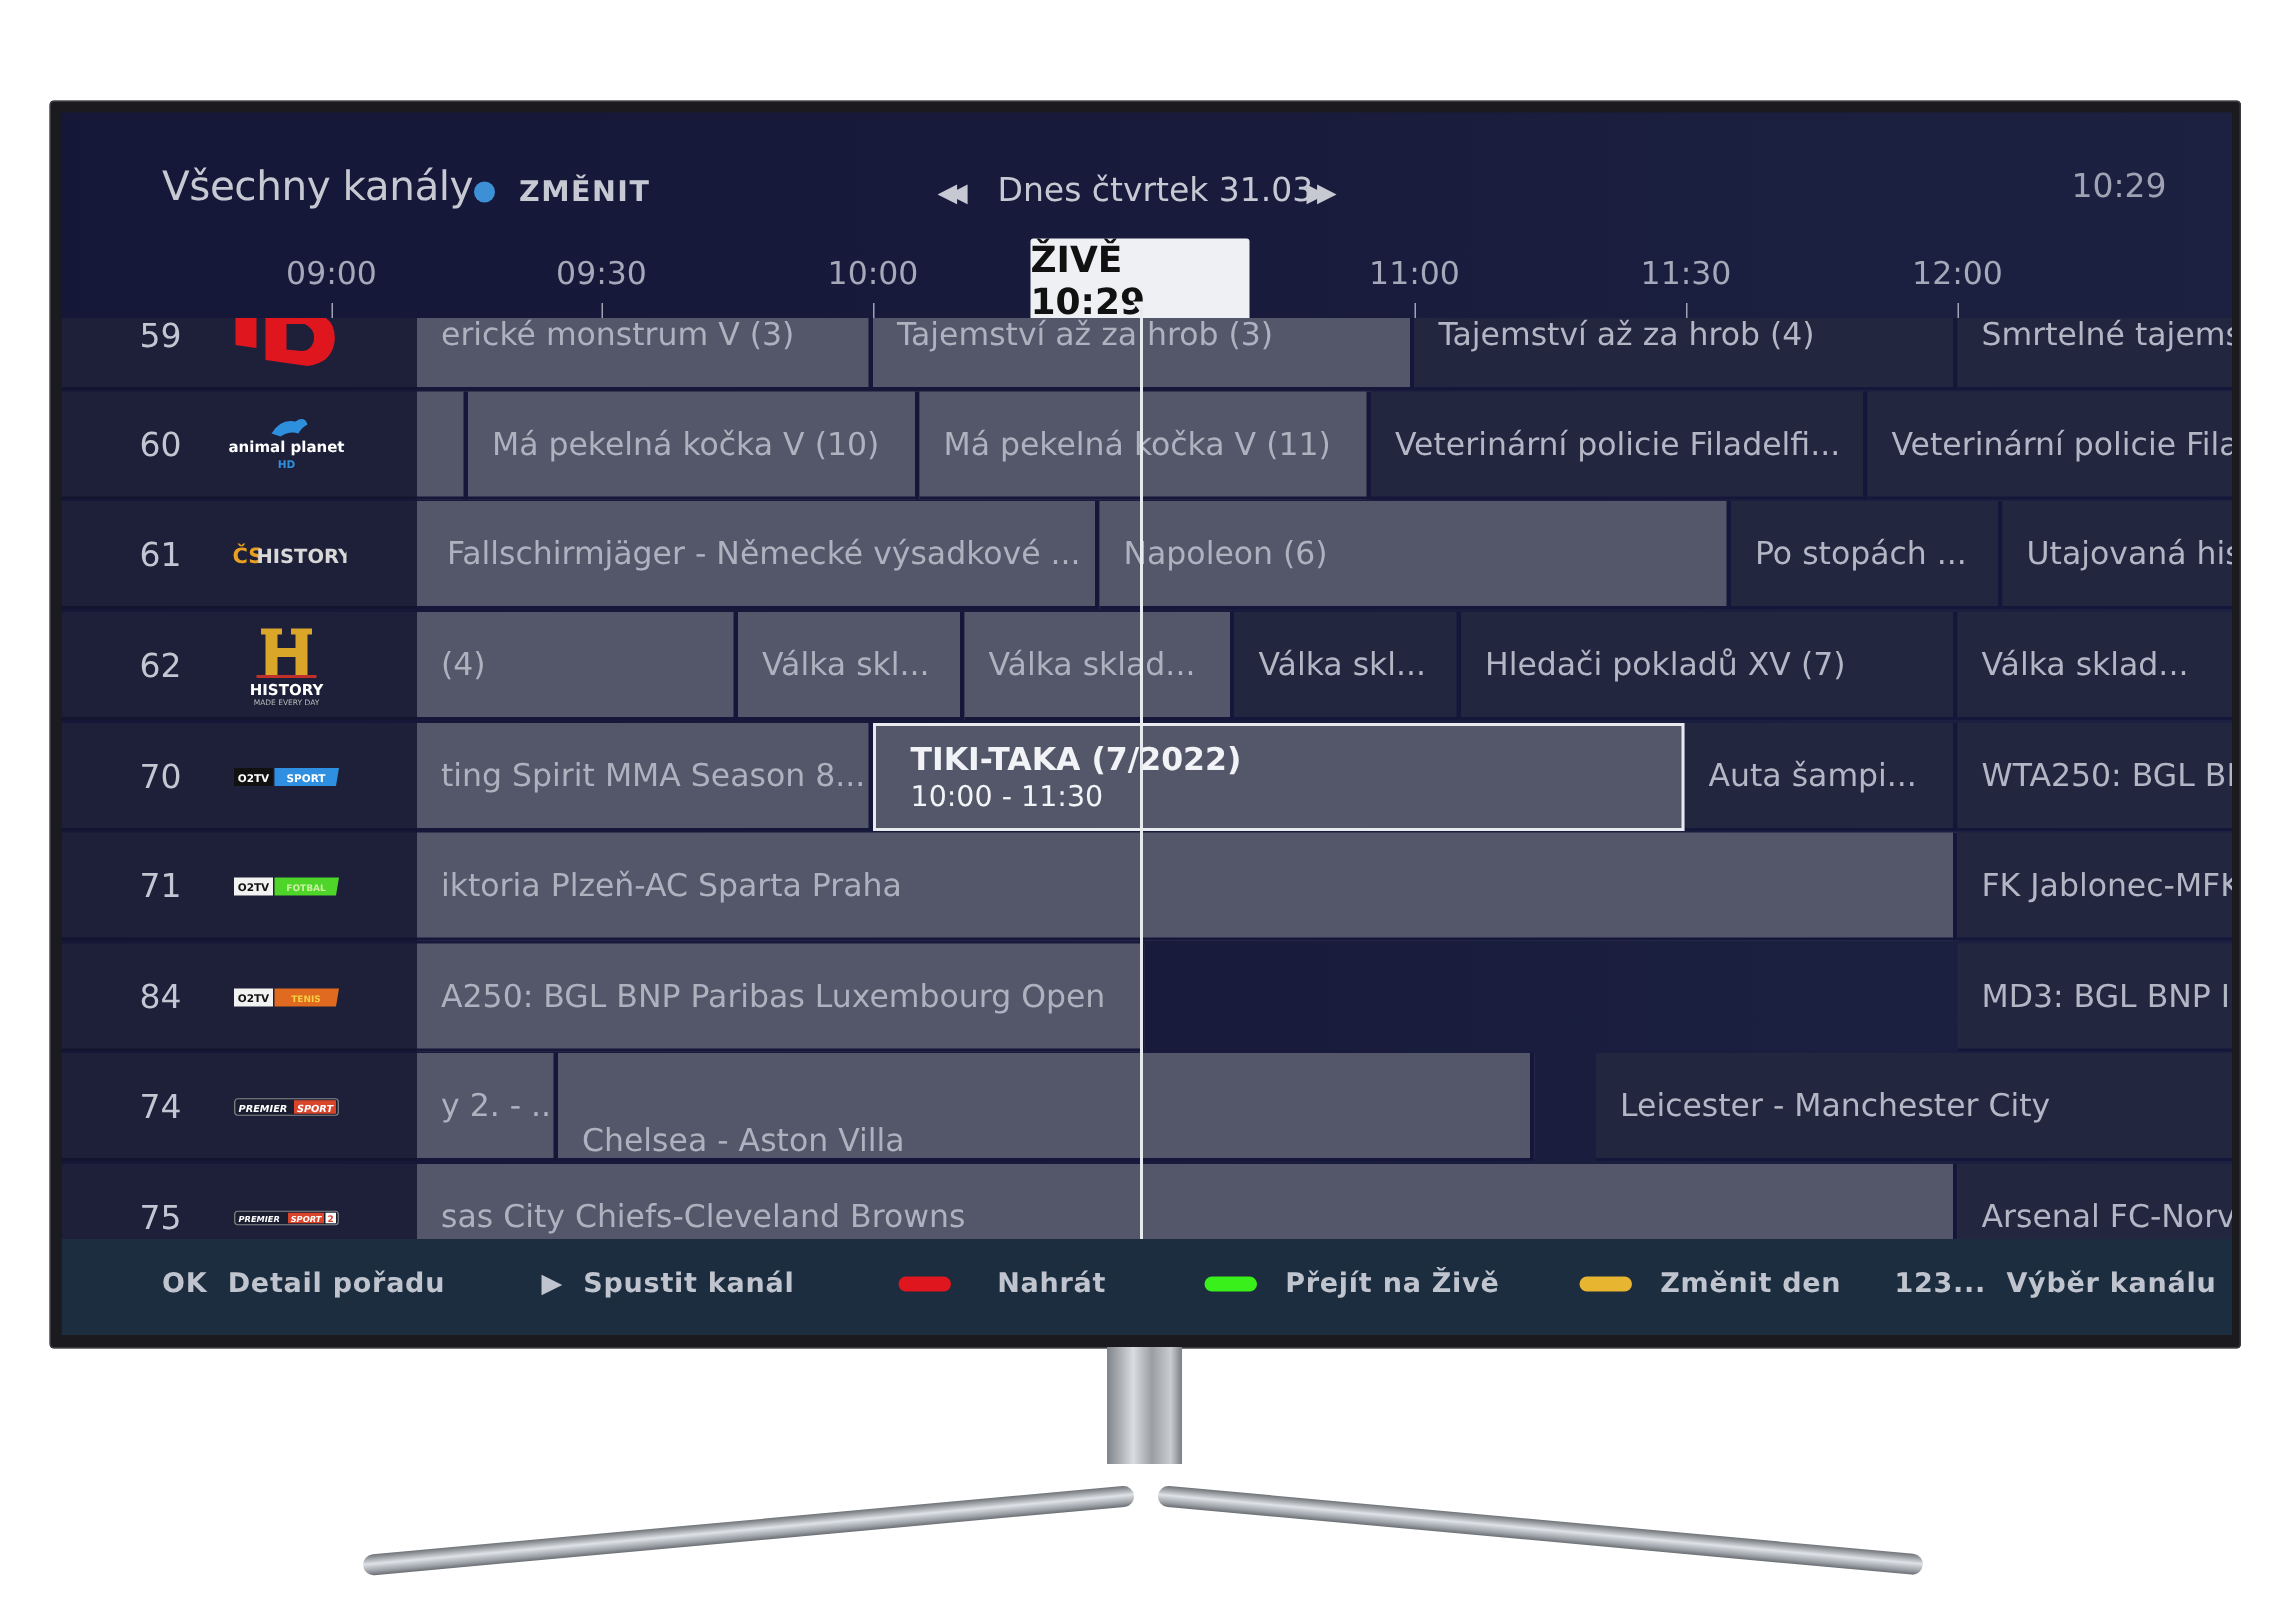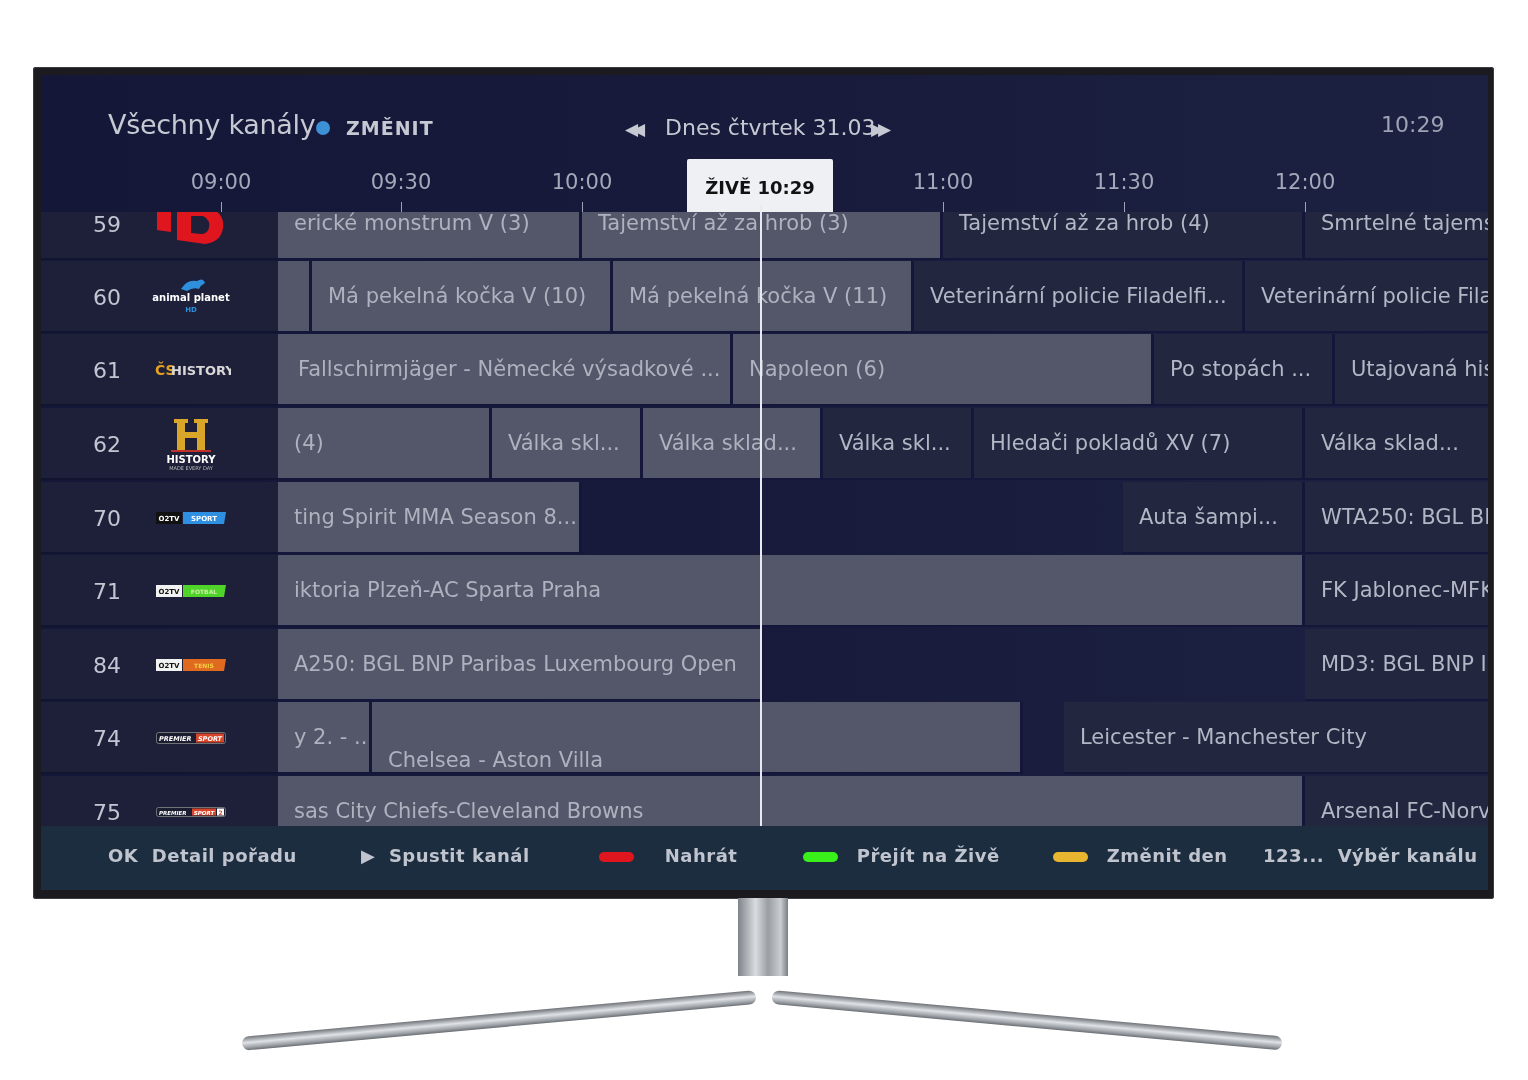--- a/index.html
+++ b/index.html
@@ -8,21 +8,21 @@
   .screen { position:absolute; left:41px; top:75px; width:1447px; height:815px; background:linear-gradient(90deg,#141738 0%,#181b3c 55%,#1c2142 100%); overflow:hidden; }
   .hdr-title { position:absolute; left:67px; top:34px; font-size:27px; color:#c6c8d2; letter-spacing:-0.3px; }
   .hdr-dot { position:absolute; left:275px; top:46px; width:14px; height:14px; border-radius:50%; background:#3d8fd6; }
   .hdr-change { position:absolute; left:305px; top:42px; font-size:19px; font-weight:bold; color:#c6c8d2; letter-spacing:1px; }
   .hdr-prev { position:absolute; left:584px; top:44px; color:#c6c8d2; font-size:17px; letter-spacing:-6px; }
   .hdr-date { position:absolute; left:624px; top:40px; font-size:22px; color:#c6c8d2; }
   .hdr-next { position:absolute; left:830px; top:44px; color:#c6c8d2; font-size:17px; letter-spacing:-6px; }
   .hdr-clock { position:absolute; left:1340px; top:37px; font-size:22px; color:#9ea2b2; }
   .time-tick-label { position:absolute; top:95px; font-size:21px; color:#a4a8b8; transform:translateX(-50%); }
   .time-tick { position:absolute; top:127px; width:1px; height:10px; background:#9ea2b2; }
-  .live-badge { position:absolute; left:646px; top:84px; width:146px; height:56px; background:#eef0f4; border-radius:2px; color:#111; font-size:18px; font-weight:bold; display:flex; align-items:center; justify-content:center; }
+  .live-badge { position:absolute; left:646px; top:84px; width:146px; height:56px; background:#eef0f4; border-radius:2px; color:#111; font-size:24px; font-weight:bold; display:flex; align-items:center; justify-content:center; }
   .live-arrow { position:absolute; left:714px; top:126px; width:0; height:0; border-left:6px solid transparent; border-right:6px solid transparent; border-top:8px solid #eef0f4; }
   .grid { position:absolute; left:0; top:137px; width:1447px; height:614px; overflow:hidden; }
   .row { position:absolute; left:0; width:1447px; height:72px; }
   .ch-col { position:absolute; left:0; top:0; width:237px; height:72px; background:#1d2038; border-bottom:2px solid #121530; box-sizing:border-box; }
   .ch-num { position:absolute; left:52px; top:0; height:72px; display:flex; align-items:center; font-size:22px; color:#c3c6d2; }
   .ch-logo { position:absolute; left:110px; top:0; width:80px; height:72px; display:flex; align-items:center; justify-content:center; }
   .cell { position:absolute; top:0; height:72px; box-sizing:border-box; border-right:3px solid #14173a; border-bottom:2px solid #14173a; display:flex; align-items:center; padding-left:16px; font-size:21px; white-space:nowrap; overflow:hidden; }
   .cell.past { background:#545769; color:#aeb1be; }
   .cell.future { background:#22263f; color:#b3b6c4; }
   .cell.focused { background:#545769; border:2px solid #e8eaf0; color:#f2f3f6; flex-direction:column; align-items:flex-start; justify-content:center; padding-left:23px; z-index:3; }
@@ -178,20 +178,24 @@
               <text x="30" y="54" text-anchor="middle" font-family="DejaVu Sans, sans-serif" font-size="5" fill="#bbbbbb">MADE EVERY DAY</text>
             </svg>
         </div>
       </div>
     </div>
 
     <div class="row" style="top:270px">
       <div class="cell past" style="left:237px;width:304px;">
           <span>ting Spirit MMA Season 8...</span>
         </div>
+      <div class="cell focused" style="left:541px;width:541px;">
+        <span class="focus-title">TIKI-TAKA (7/2022)</span>
+        <span class="focus-time">10:00 - 11:30</span>
+      </div>
       <div class="cell future" style="left:1082px;width:182px;">
           <span>Auta šampi...</span>
         </div>
       <div class="cell future" style="left:1264px;width:190px;">
           <span>WTA250: BGL BI</span>
         </div>
       <div class="ch-col">
         <div class="ch-num">70</div>
         <div class="ch-logo">
           <svg width="70" height="14" viewBox="0 0 70 14">

